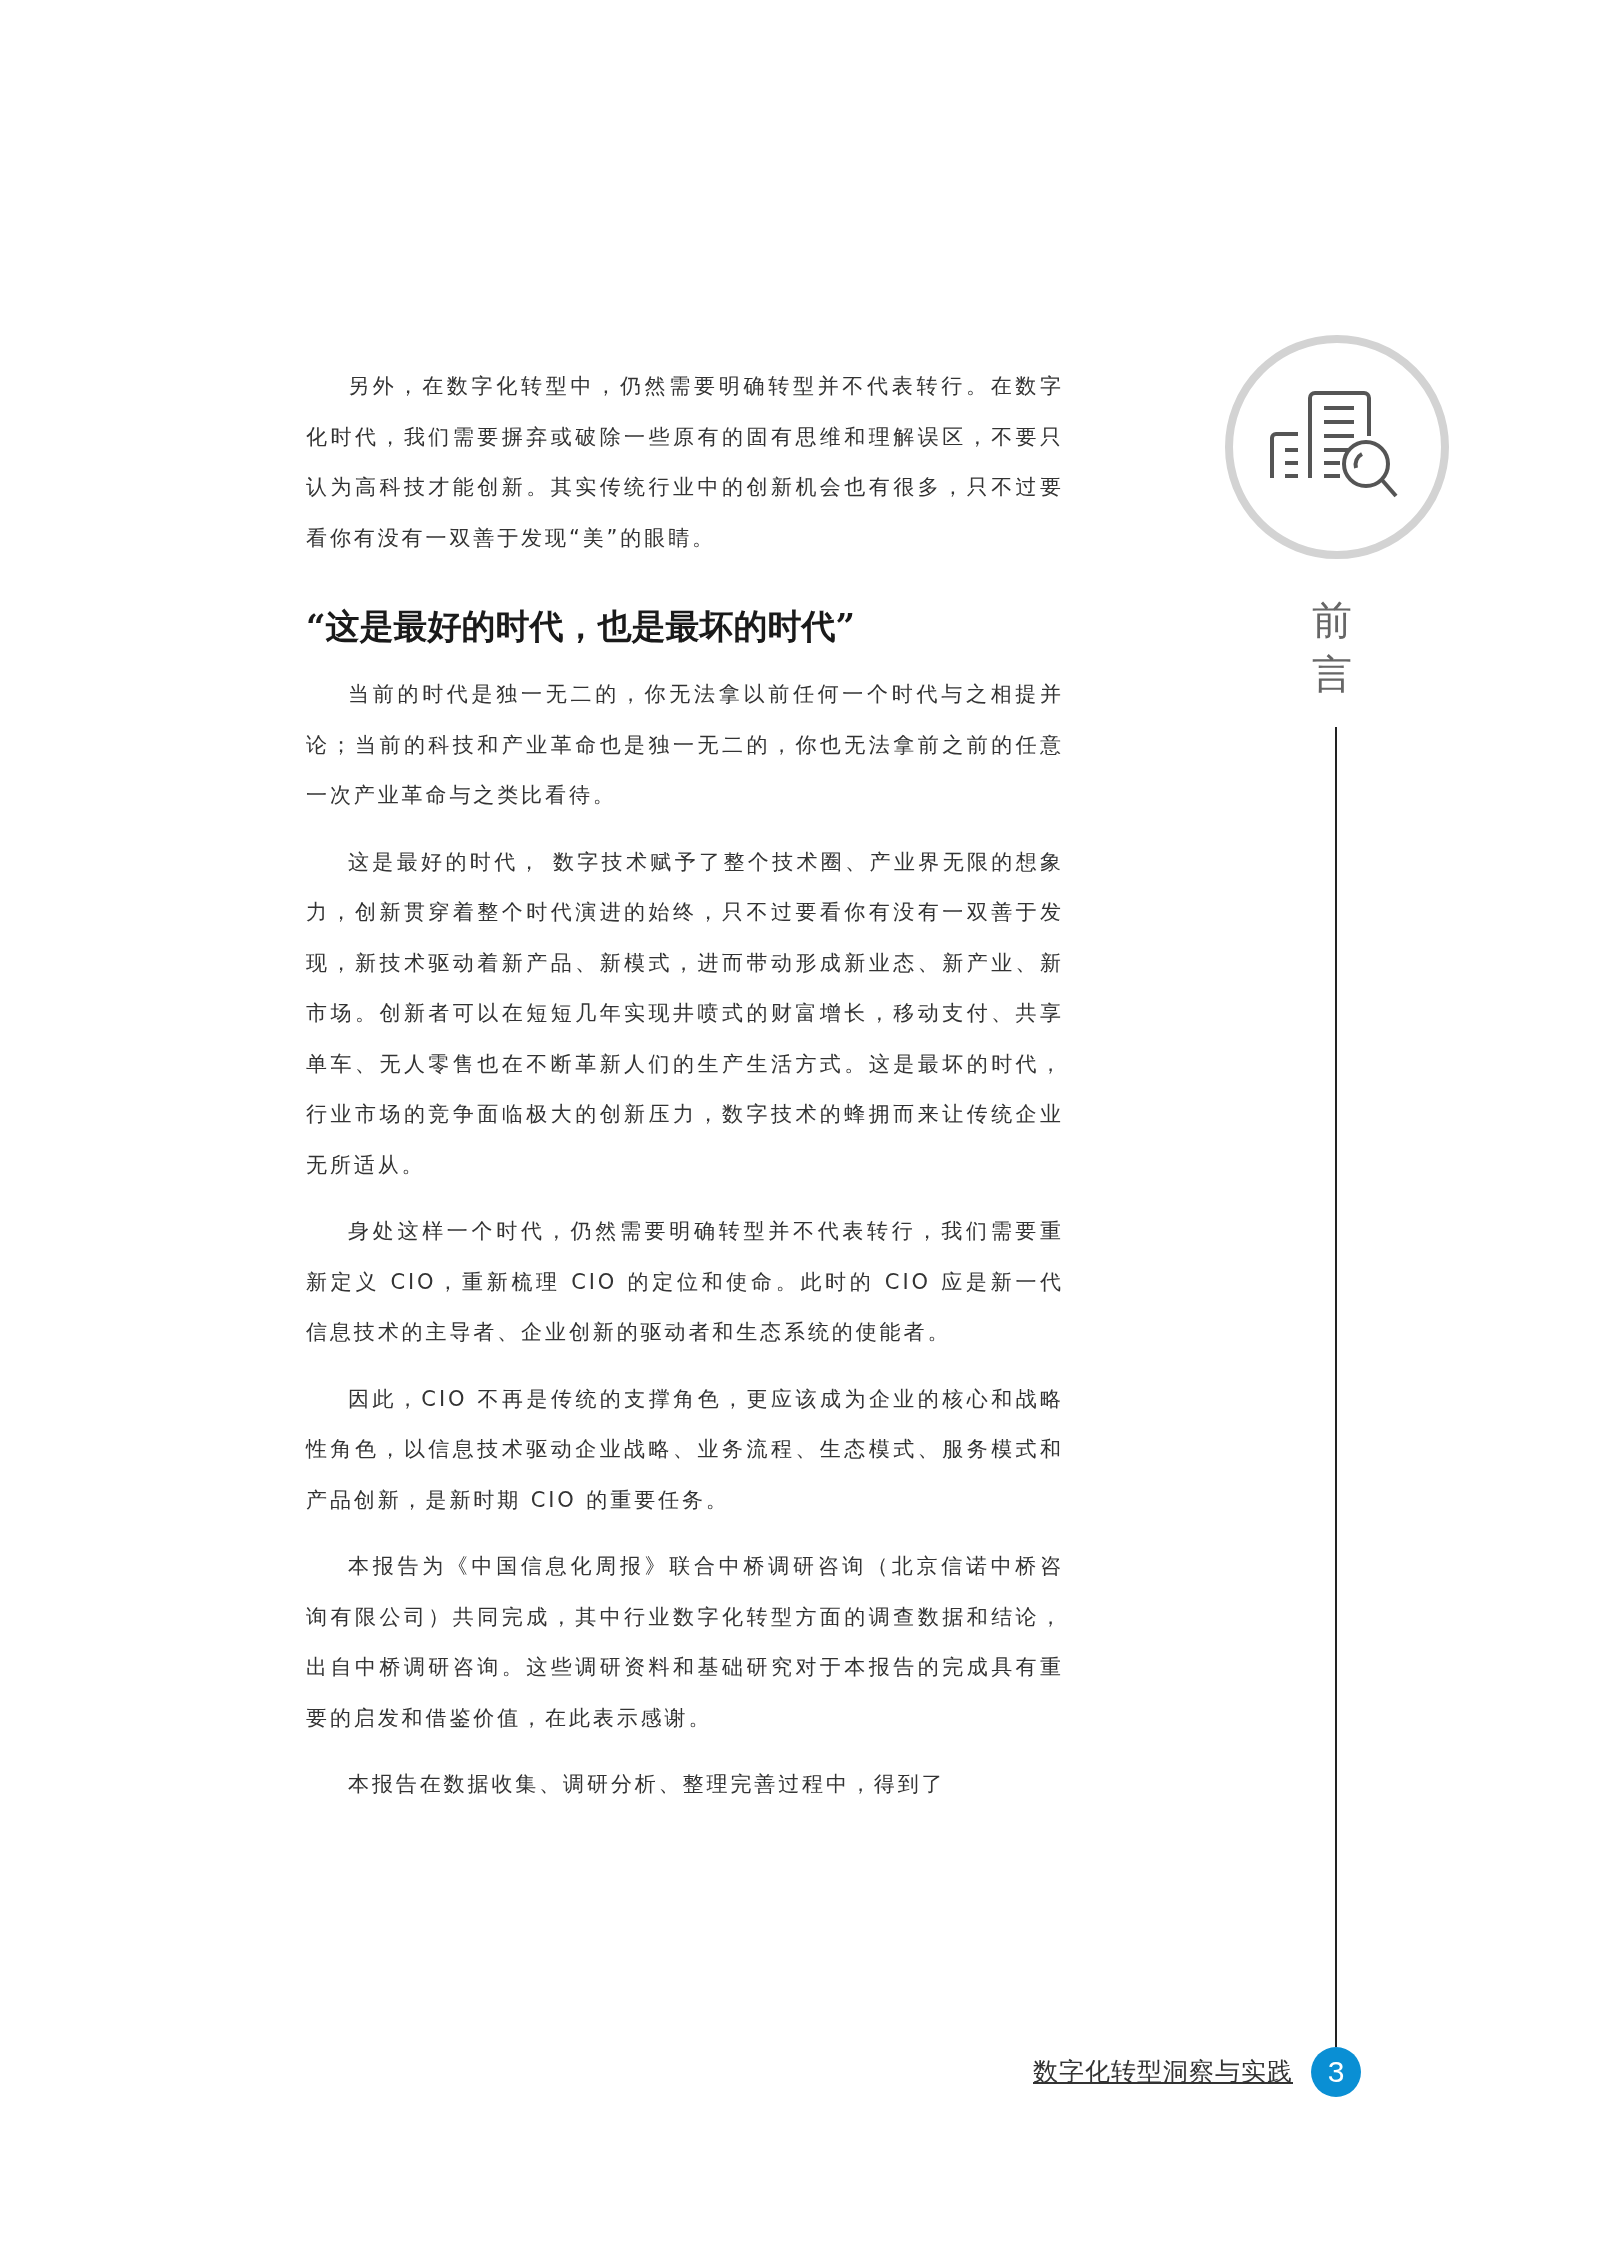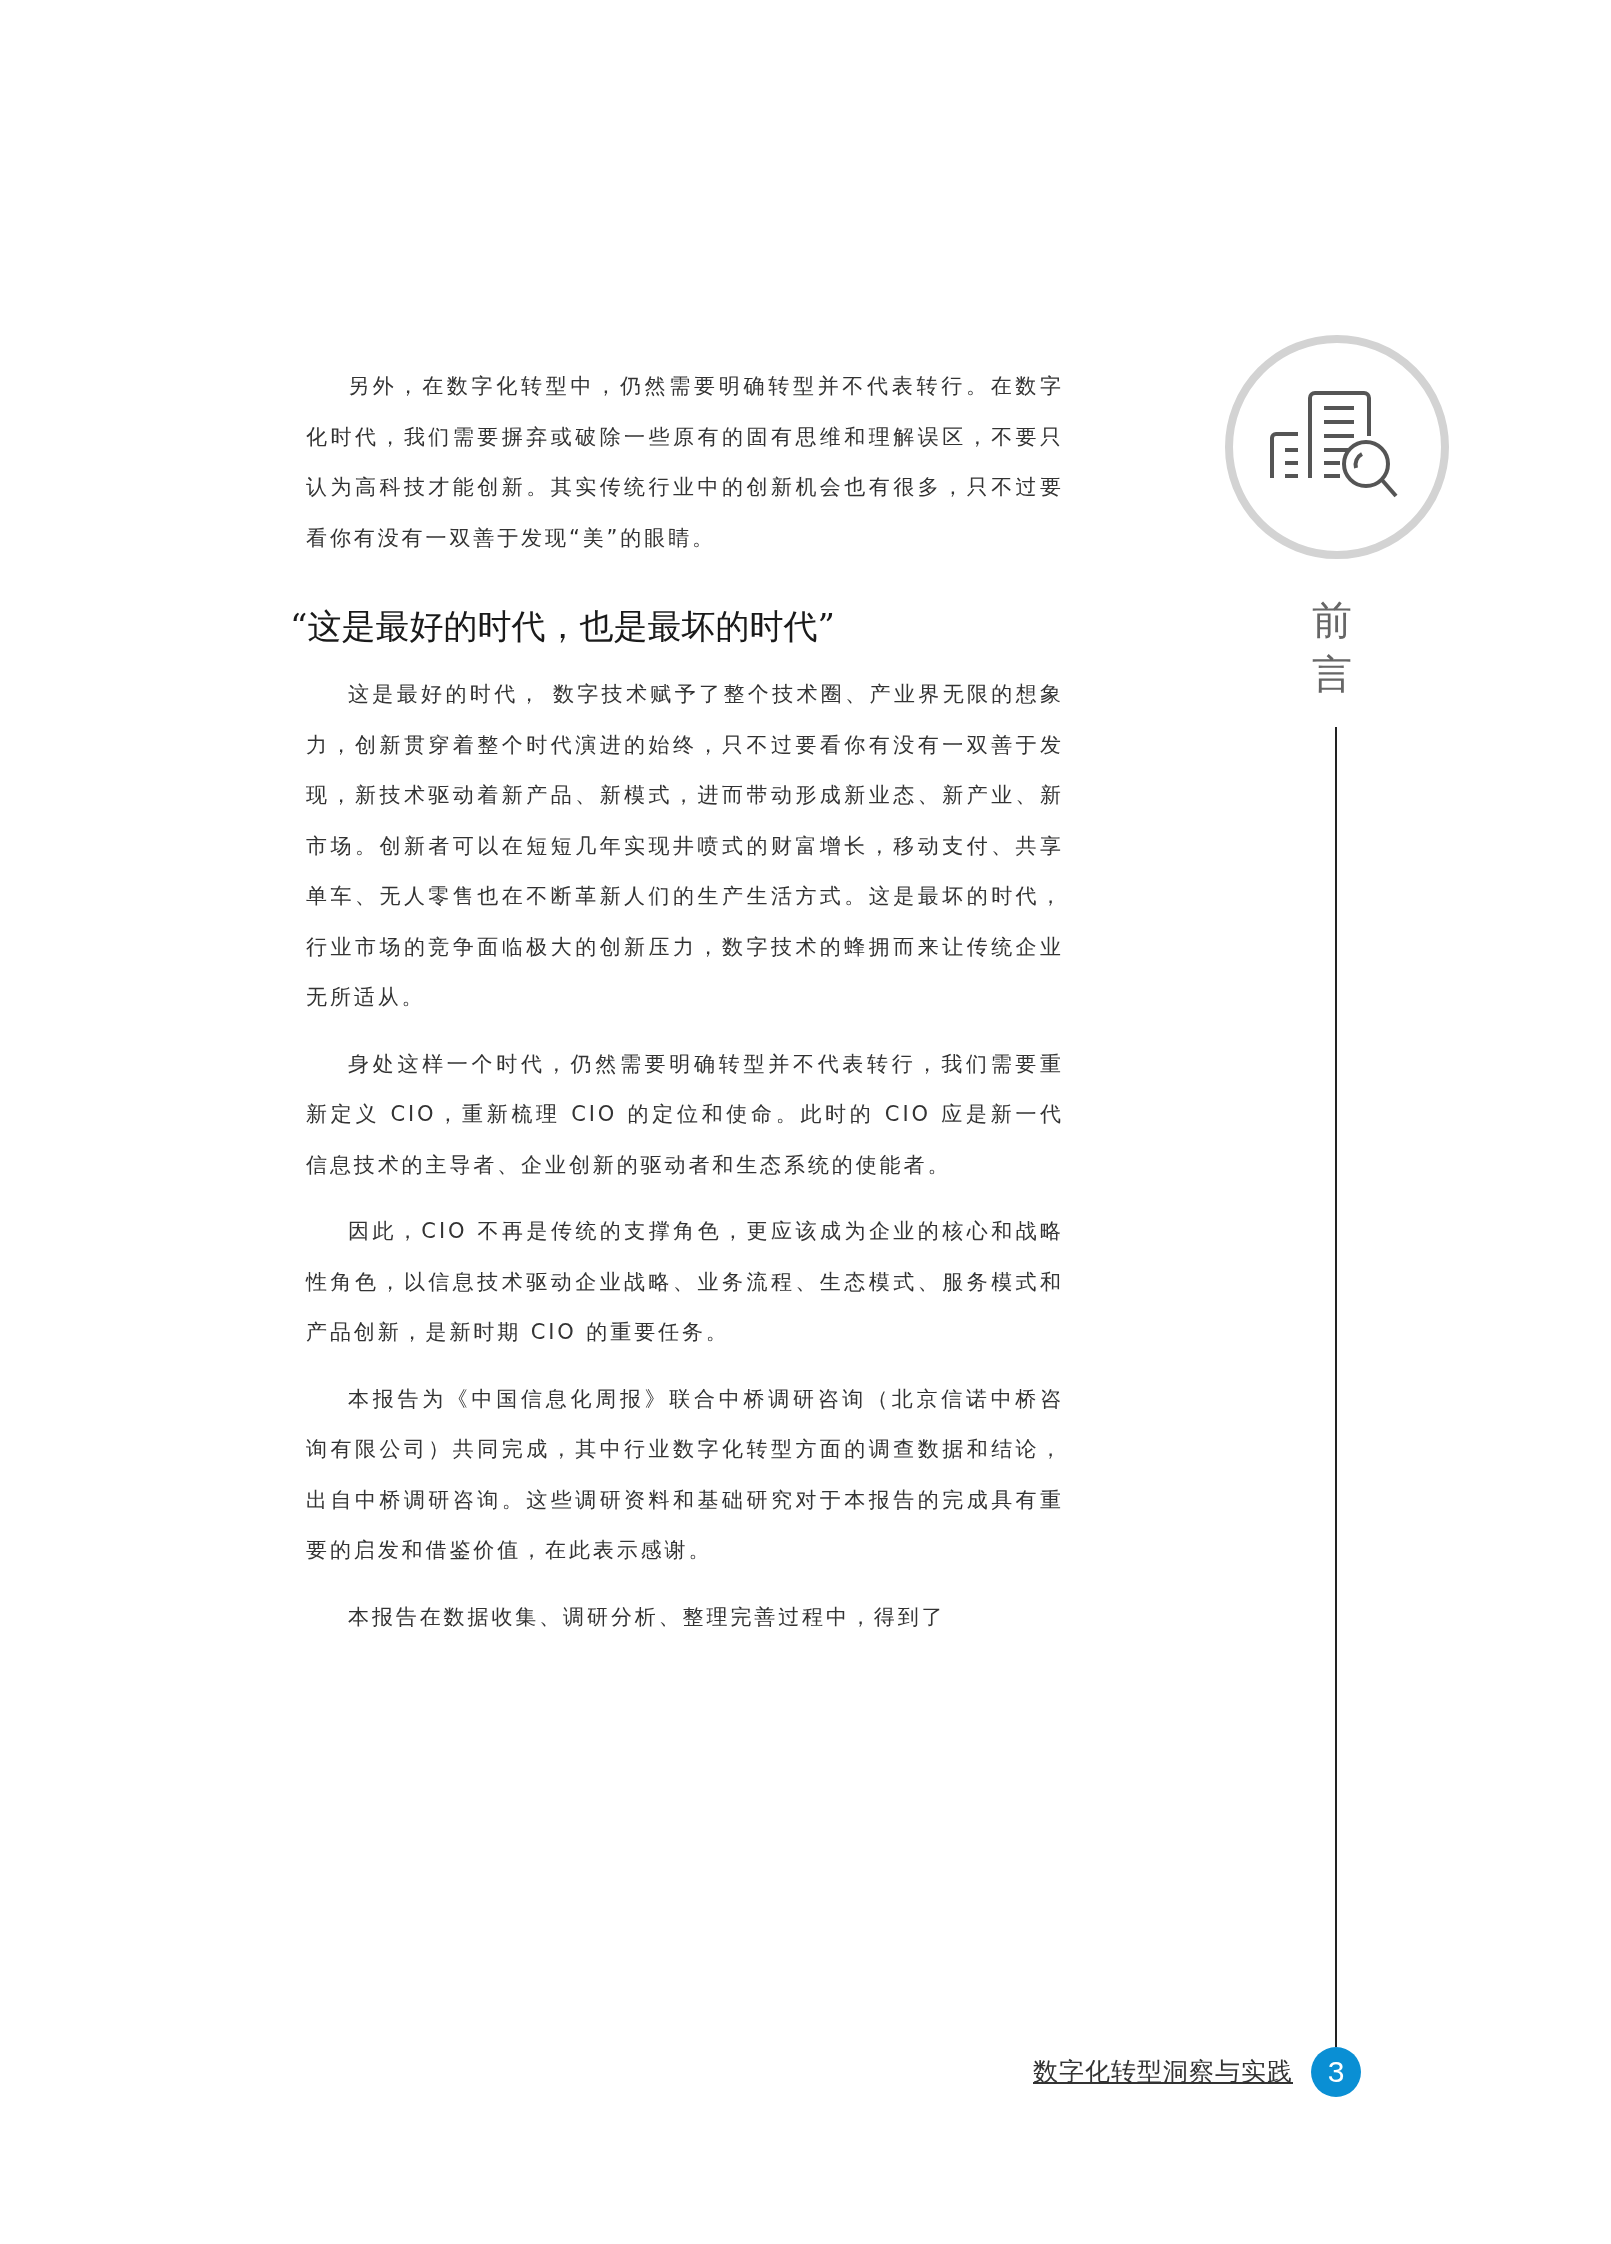--- a/index.html
+++ b/index.html
@@ -2,40 +2,41 @@
 <html><head>
 <meta charset="utf-8">
 <style>
   html, body { margin: 0; padding: 0; background: #ffffff; }
   body { width: 1611px; height: 2244px; position: relative; overflow: hidden;
          font-family: "DejaVu Sans", "Liberation Sans", sans-serif; color: #333333; }
   .column { position: absolute; left: 290px; top: 345px; width: 790px; }
   .para { margin: 16px; font-size: 21px; line-height: 50.5px; letter-spacing: 2.9px;
           text-align: justify; text-justify: inter-character; color: #333333; }
   .indent { text-indent: 2em; }
-  .heading { margin: 38px 0 18px 0; font-family: "DejaVu Serif", "Liberation Serif", serif;
-             font-weight: normal; font-size: 34px; line-height: 50px; color: #1a1a1a; letter-spacing: 0; }
+  .heading { margin: 38px 0 18px 16px; font-family: "DejaVu Serif", "Liberation Serif", serif;
+             font-weight: bold; font-size: 34px; line-height: 50px; color: #1a1a1a; letter-spacing: 0; }
   .icon-ring { position: absolute; left: 1225px; top: 335px; width: 208px; height: 208px;
                border: 8px solid #d3d3d3; border-radius: 50%; background: #ffffff; }
   .icon-svg { position: absolute; left: 1268px; top: 388px; width: 140px; height: 120px; }
   .section-label { position: absolute; left: 1312px; top: 593px; width: 50px;
                    font-size: 40px; line-height: 54px; color: #666666; text-align: left; }
   .side-line { position: absolute; left: 1335px; top: 727px; width: 2px; height: 1320px; background: #222222; }
   .footer-title { position: absolute; right: 318px; top: 2054px; font-size: 25px; line-height: 36px;
                   color: #333333; letter-spacing: 1px; text-decoration: underline; }
   .page-badge { position: absolute; left: 1311px; top: 2047px; width: 50px; height: 50px;
                 border-radius: 50%; background: #0a8fd4; color: #ffffff; font-size: 30px;
                 line-height: 50px; text-align: center; font-family: "Liberation Sans", sans-serif; }
 </style>
 </head>
 <body>
 
 <div class="column">
   <p class="para indent">另外，在数字化转型中，仍然需要明确转型并不代表转行。在数字化时代，我们需要摒弃或破除一些原有的固有思维和理解误区，不要只认为高科技才能创新。其实传统行业中的创新机会也有很多，只不过要看你有没有一双善于发现“美”的眼睛。</p>
   <h2 class="heading">“这是最好的时代，也是最坏的时代”</h2>
+  <p class="para indent">当前的时代是独一无二的，你无法拿以前任何一个时代与之相提并论；当前的科技和产业革命也是独一无二的，你也无法拿前之前的任意一次产业革命与之类比看待。</p>
   <p class="para indent">这是最好的时代， 数字技术赋予了整个技术圈、产业界无限的想象力，创新贯穿着整个时代演进的始终，只不过要看你有没有一双善于发现，新技术驱动着新产品、新模式，进而带动形成新业态、新产业、新市场。创新者可以在短短几年实现井喷式的财富增长，移动支付、共享单车、无人零售也在不断革新人们的生产生活方式。这是最坏的时代，行业市场的竞争面临极大的创新压力，数字技术的蜂拥而来让传统企业无所适从。</p>
   <p class="para indent">身处这样一个时代，仍然需要明确转型并不代表转行，我们需要重新定义 CIO，重新梳理 CIO 的定位和使命。此时的 CIO 应是新一代信息技术的主导者、企业创新的驱动者和生态系统的使能者。</p>
   <p class="para indent"> 因此，CIO 不再是传统的支撑角色，更应该成为企业的核心和战略性角色，以信息技术驱动企业战略、业务流程、生态模式、服务模式和产品创新，是新时期 CIO 的重要任务。</p>
   <p class="para indent">本报告为《中国信息化周报》联合中桥调研咨询（北京信诺中桥咨询有限公司）共同完成，其中行业数字化转型方面的调查数据和结论，出自中桥调研咨询。这些调研资料和基础研究对于本报告的完成具有重要的启发和借鉴价值，在此表示感谢。</p>
   <p class="para indent">本报告在数据收集、调研分析、整理完善过程中，得到了</p>
 </div>
 
 <div class="icon-ring"></div>
 <svg class="icon-svg" viewBox="0 0 140 120" fill="none" stroke="#555555" stroke-width="4" stroke-linecap="butt">
 

